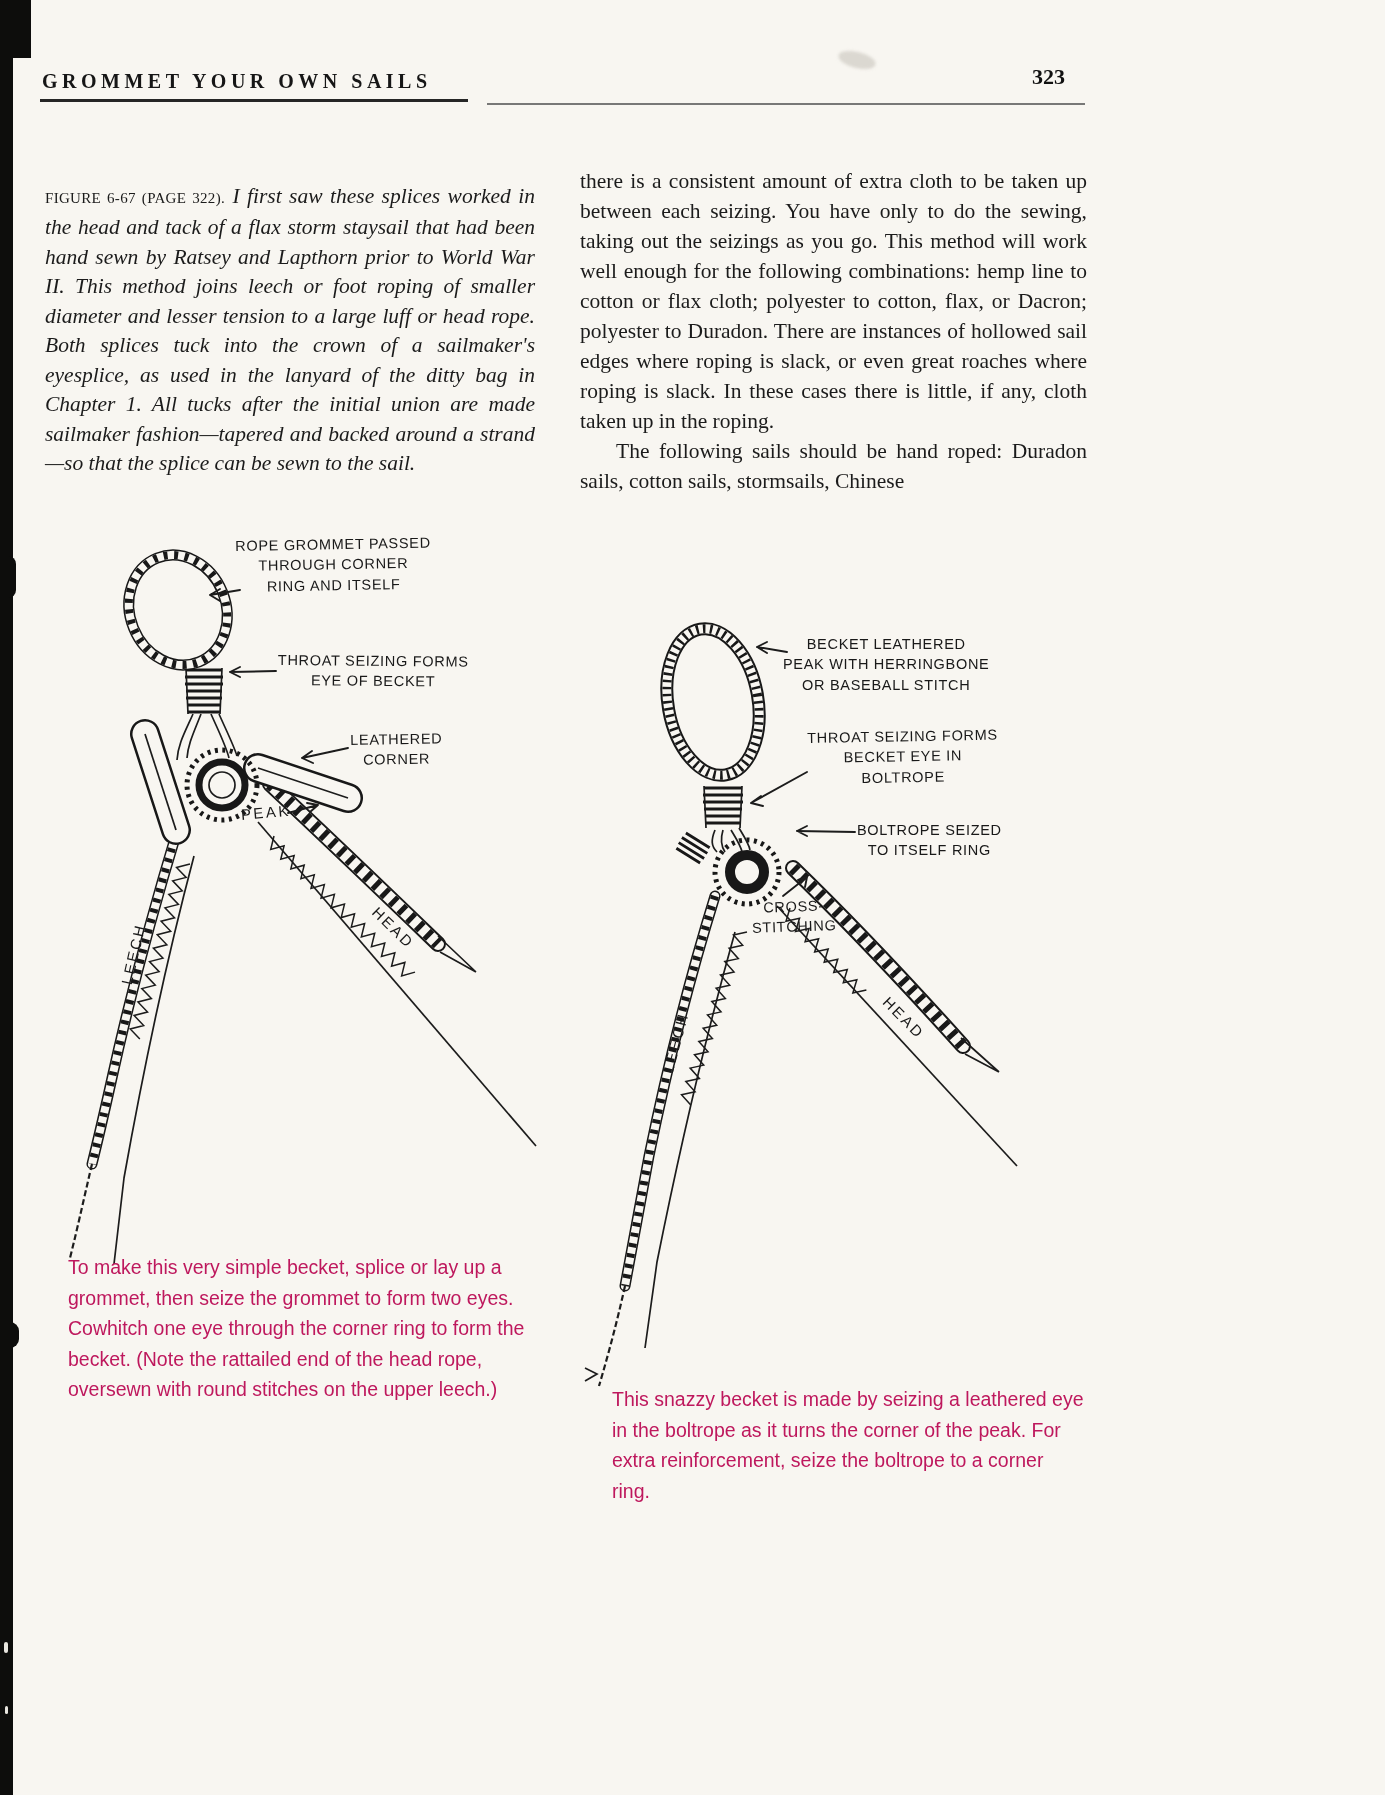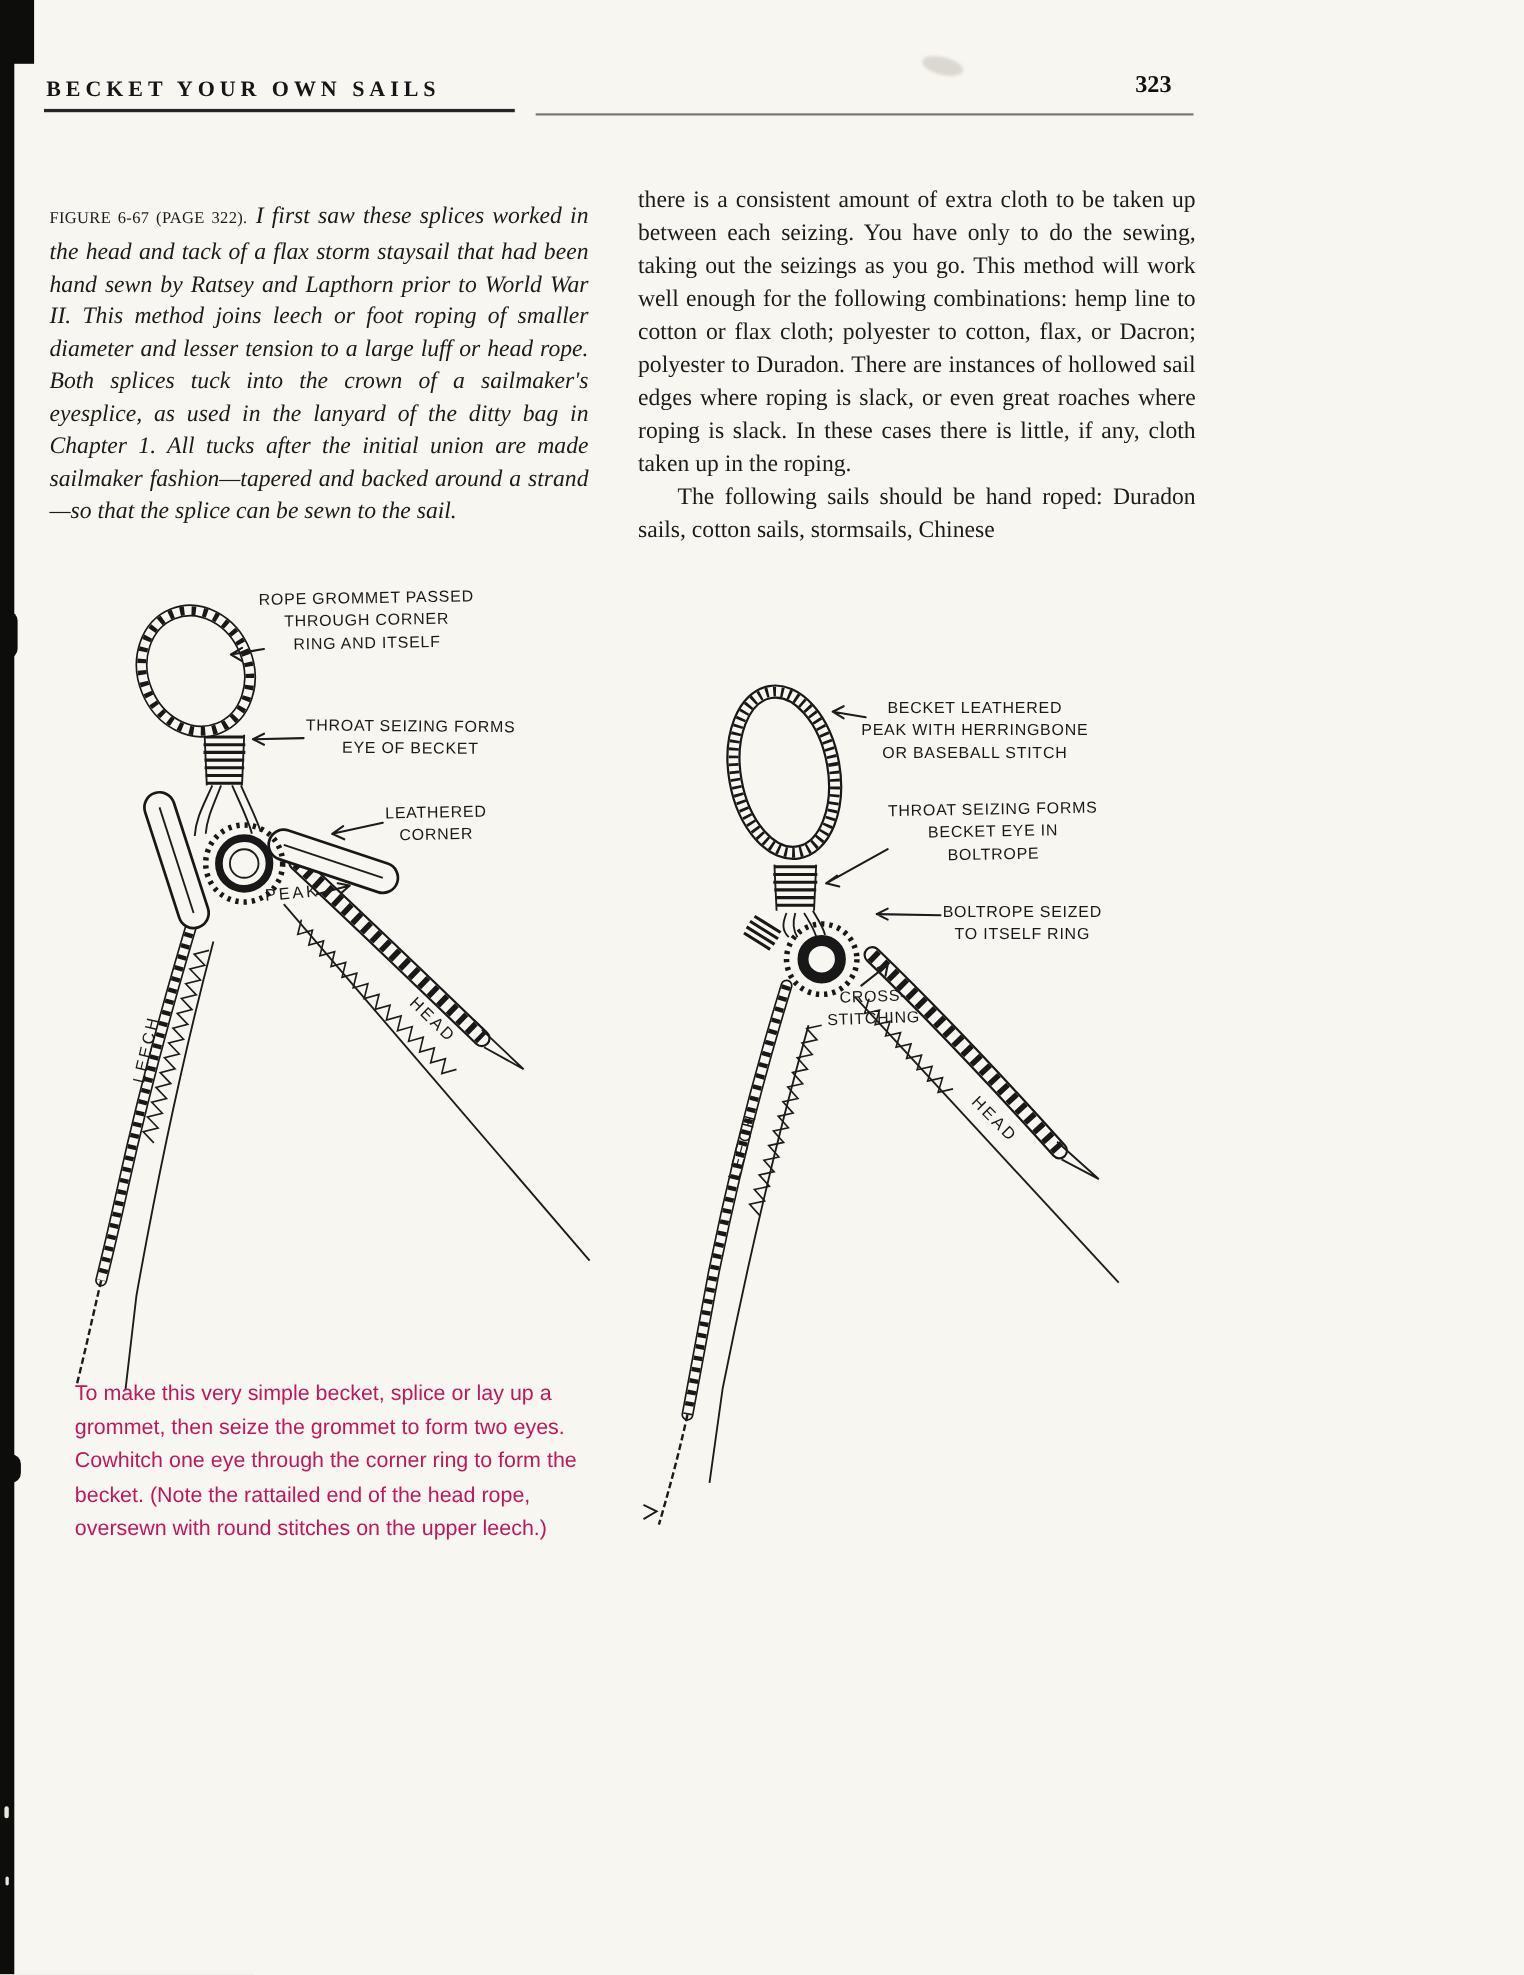--- a/index.html
+++ b/index.html
@@ -76,21 +76,21 @@
 <div class="page">
 
   <div class="edge-strip"></div>
   <div class="corner-block"></div>
   <div class="edge-bump1"></div>
   <div class="edge-bump2"></div>
   <div class="edge-speck1"></div>
   <div class="edge-speck2"></div>
   <div class="smudge"></div>
 
-  <div class="header-title">BECKET YOUR OWN SAILS</div>
+  <div class="header-title">GROMMET YOUR OWN SAILS</div>
   <div class="page-number">323</div>
   <div class="rule-1"></div>
   <div class="rule-2"></div>
 
   <p class="fig67"><span class="cap-label">FIGURE 6-67 (PAGE 322).</span> <span class="cap-it">I first saw these splices worked in the head and tack of a flax storm staysail that had been hand sewn by Ratsey and Lapthorn prior to World War II. This method joins leech or foot roping of smaller diameter and lesser tension to a large luff or head rope. Both splices tuck into the crown of a sailmaker's eyesplice, as used in the lanyard of the ditty bag in Chapter 1. All tucks after the initial union are made sailmaker fashion—tapered and backed around a strand—so that the splice can be sewn to the sail.</span></p>
 
   <div class="rcol">
     <p class="p1">there is a consistent amount of extra cloth to be taken up between each seizing. You have only to do the sewing, taking out the seizings as you go. This method will work well enough for the following combinations: hemp line to cotton or flax cloth; polyester to cotton, flax, or Dacron; polyester to Duradon. There are instances of hollowed sail edges where roping is slack, or even great roaches where roping is slack. In these cases there is little, if any, cloth taken up in the roping.</p>
     <p class="p2">The following sails should be hand roped: Duradon sails, cotton sails, stormsails, Chinese</p>
   </div>
@@ -246,14 +246,15 @@
 TO ITSELF RING</div>
     <div class="fig-label" style="left:196px;top:298px;transform:rotate(-2deg);">CROSS-
 STITCHING</div>
     <div class="fig-label fig-word" style="left:102px;top:470px;transform:rotate(-75deg);">LEECH</div>
     <div class="fig-label fig-word" style="left:338px;top:392px;transform:rotate(45deg);">HEAD</div>
   </div>
 
   <div class="informal becket-p">To make this very simple becket, splice or lay up a grommet, then seize the grommet to form two eyes. Cowhitch one eye through the corner ring to form the becket. (Note the rattailed end of the head rope, oversewn with round stitches on the upper leech.)</div>
 
 
+  <div class="informal snazzy">This snazzy becket is made by seizing a leathered eye in the boltrope as it turns the corner of the peak. For extra reinforcement, seize the boltrope to a corner ring.</div>
 
 </div>
 
 </body></html>

